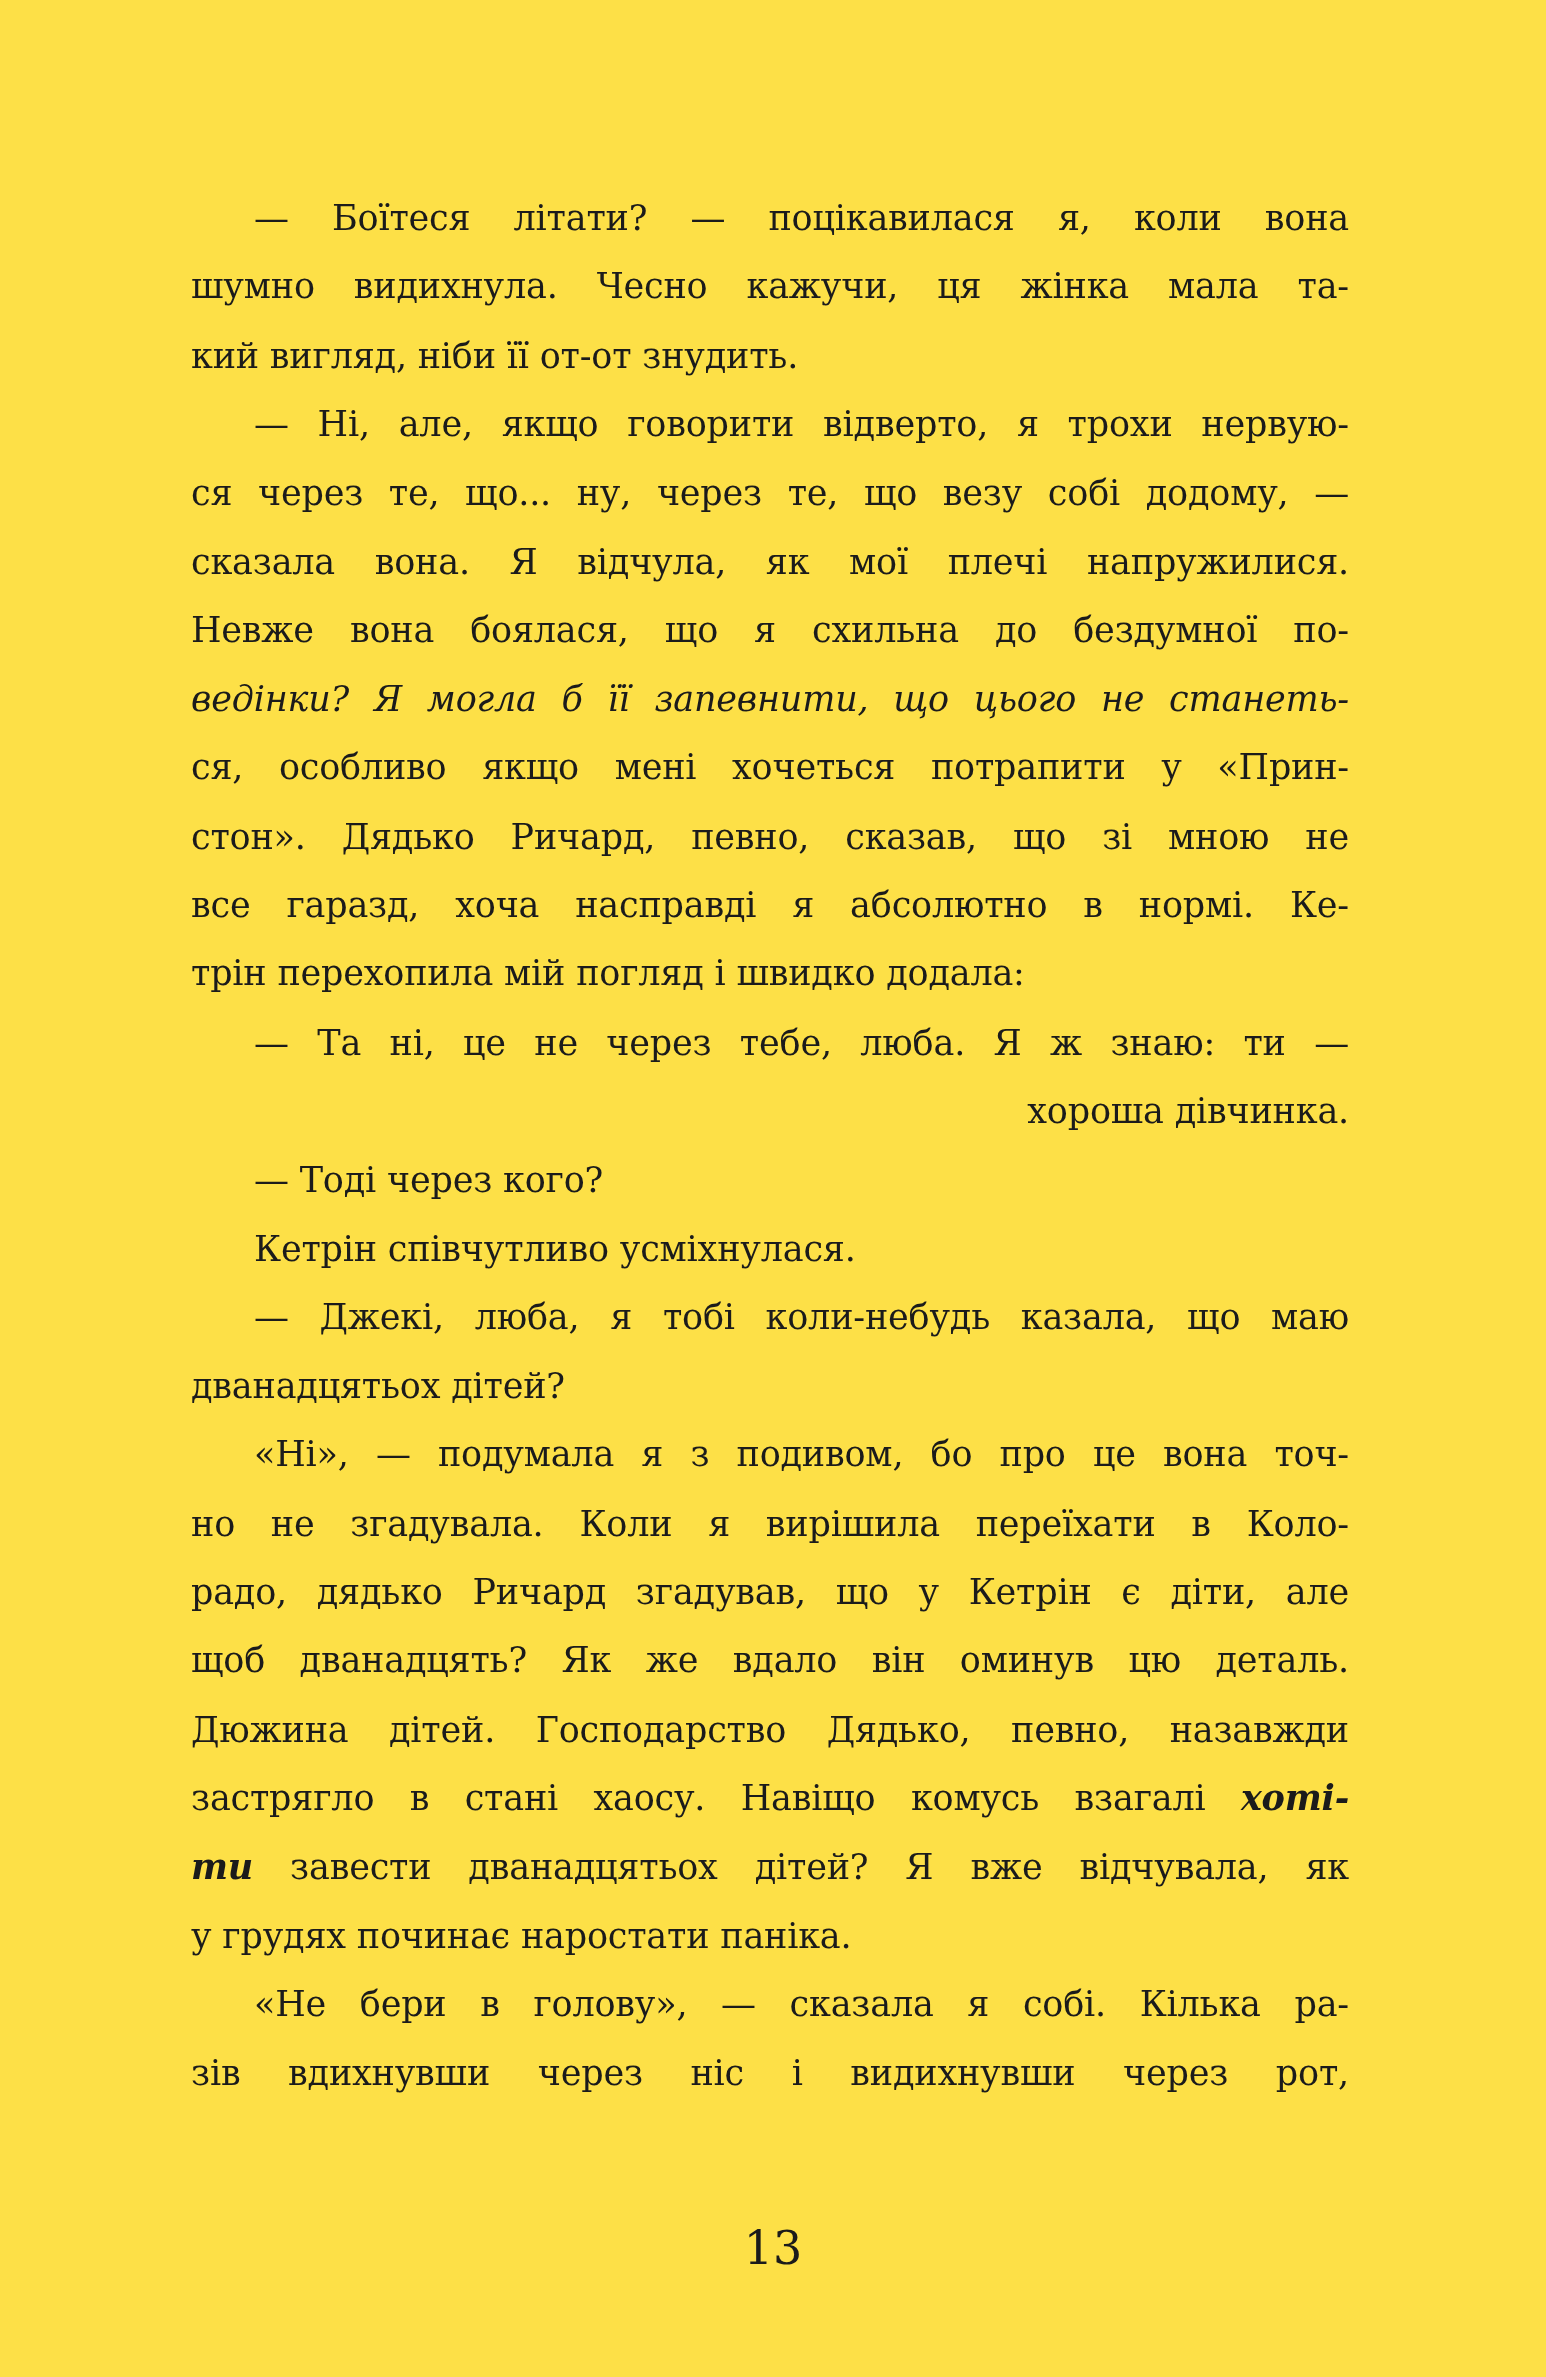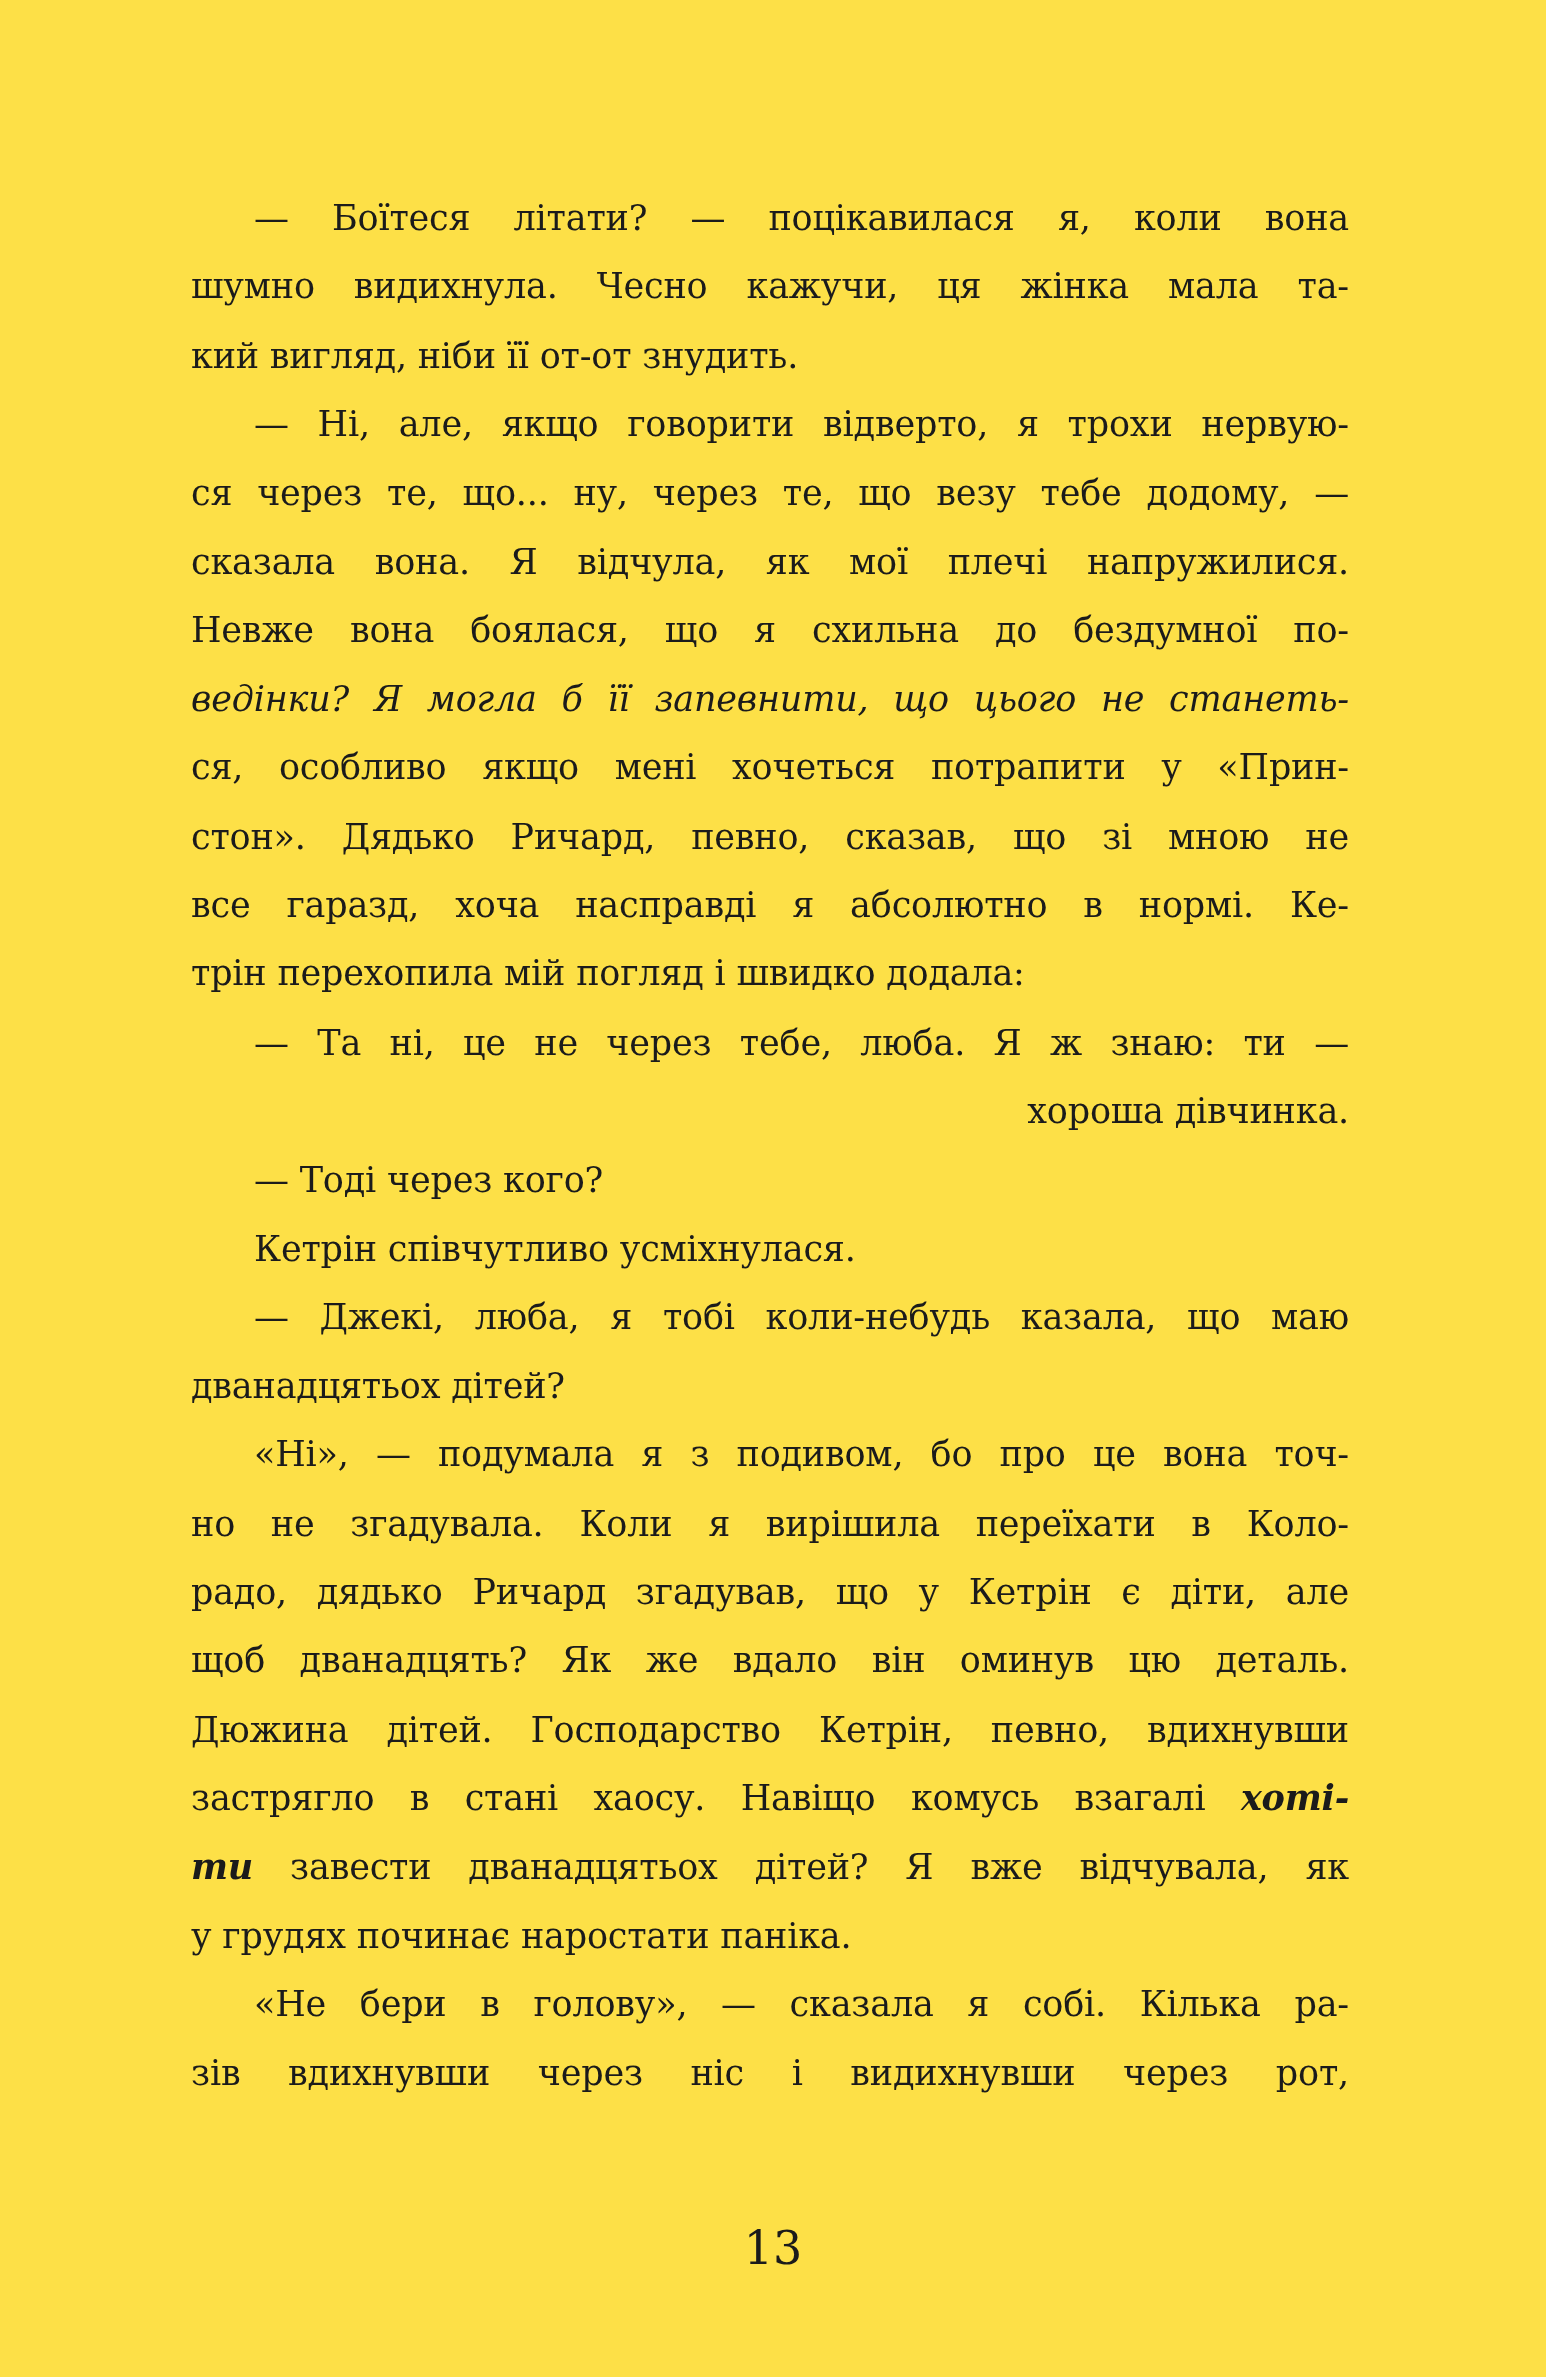--- a/index.html
+++ b/index.html
@@ -67,39 +67,39 @@
   </style>
 </head>
 <body>
 
 <div class="page">
   <div class="text-block" id="text-block">
       <div class="line indent justify" style="top: 0px; white-space: normal;"><span class="seg">— Боїтеся літати? — поцікавилася я, коли вона</span></div>
       <div class="line justify" style="top: 68px; white-space: normal;"><span class="seg">шумно видихнула. Чесно кажучи, ця жінка мала та-</span></div>
       <div class="line" style="top: 138px; white-space: nowrap;"><span class="seg">кий вигляд, ніби її от-от знудить.</span></div>
       <div class="line indent justify" style="top: 206px; white-space: normal;"><span class="seg">— Ні, але, якщо говорити відверто, я трохи нервую-</span></div>
-      <div class="line justify" style="top: 275px; white-space: normal;"><span class="seg">ся через те, що... ну, через те, що везу тебе додому, —</span></div>
+      <div class="line justify" style="top: 275px; white-space: normal;"><span class="seg">ся через те, що... ну, через те, що везу собі додому, —</span></div>
       <div class="line justify" style="top: 344px; white-space: normal;"><span class="seg">сказала вона. Я відчула, як мої плечі напружилися.</span></div>
       <div class="line justify" style="top: 412px; white-space: normal;"><span class="seg">Невже вона боялася, що я схильна до бездумної по-</span></div>
       <div class="line justify" style="top: 481px; white-space: normal; font-style: italic;"><span class="seg">ведінки? Я могла б її запевнити, що цього не станеть-</span></div>
       <div class="line justify" style="top: 549px; white-space: normal;"><span class="seg">ся, особливо якщо мені хочеться потрапити у «Прин-</span></div>
       <div class="line justify" style="top: 619px; white-space: normal;"><span class="seg">стон». Дядько Ричард, певно, сказав, що зі мною не</span></div>
       <div class="line justify" style="top: 687px; white-space: normal;"><span class="seg">все гаразд, хоча насправді я абсолютно в нормі. Ке-</span></div>
       <div class="line" style="top: 755px; white-space: nowrap;"><span class="seg">трін перехопила мій погляд і швидко додала:</span></div>
       <div class="line indent justify" style="top: 825px; white-space: normal;"><span class="seg">— Та ні, це не через тебе, люба. Я ж знаю: ти —</span></div>
       <div class="line" style="top: 893px; white-space: nowrap; text-align: right;"><span class="seg">хороша дівчинка.</span></div>
       <div class="line indent" style="top: 962px; white-space: nowrap;"><span class="seg">— Тоді через кого?</span></div>
       <div class="line indent" style="top: 1031px; white-space: nowrap;"><span class="seg">Кетрін співчутливо усміхнулася.</span></div>
       <div class="line indent justify" style="top: 1099px; white-space: normal;"><span class="seg">— Джекі, люба, я тобі коли-небудь казала, що маю</span></div>
       <div class="line" style="top: 1168px; white-space: nowrap;"><span class="seg">дванадцятьох дітей?</span></div>
       <div class="line indent justify" style="top: 1236px; white-space: normal;"><span class="seg">«Ні», — подумала я з подивом, бо про це вона точ-</span></div>
       <div class="line justify" style="top: 1306px; white-space: normal;"><span class="seg">но не згадувала. Коли я вирішила переїхати в Коло-</span></div>
       <div class="line justify" style="top: 1374px; white-space: normal;"><span class="seg">радо, дядько Ричард згадував, що у Кетрін є діти, але</span></div>
       <div class="line justify" style="top: 1442px; white-space: normal;"><span class="seg">щоб дванадцять? Як же вдало він оминув цю деталь.</span></div>
-      <div class="line justify" style="top: 1512px; white-space: normal;"><span class="seg">Дюжина дітей. Господарство Кетрін, певно, вдихнувши</span></div>
+      <div class="line justify" style="top: 1512px; white-space: normal;"><span class="seg">Дюжина дітей. Господарство Дядько, певно, назавжди</span></div>
       <div class="line justify" style="top: 1580px; white-space: normal;"><span class="seg">застрягло в стані хаосу. Навіщо комусь взагалі </span><span class="seg italic">хоті-</span></div>
       <div class="line justify" style="top: 1649px; white-space: normal;"><span class="seg italic">ти</span><span class="seg"> завести дванадцятьох дітей? Я вже відчувала, як</span></div>
       <div class="line" style="top: 1718px; white-space: nowrap;"><span class="seg">у грудях починає наростати паніка.</span></div>
       <div class="line indent justify" style="top: 1786px; white-space: normal;"><span class="seg">«Не бери в голову», — сказала я собі. Кілька ра-</span></div>
       <div class="line justify" style="top: 1855px; white-space: normal;"><span class="seg">зів вдихнувши через ніс і видихнувши через рот,</span></div>
     </div>
   <div class="page-number">13</div>
 </div>
 
 

